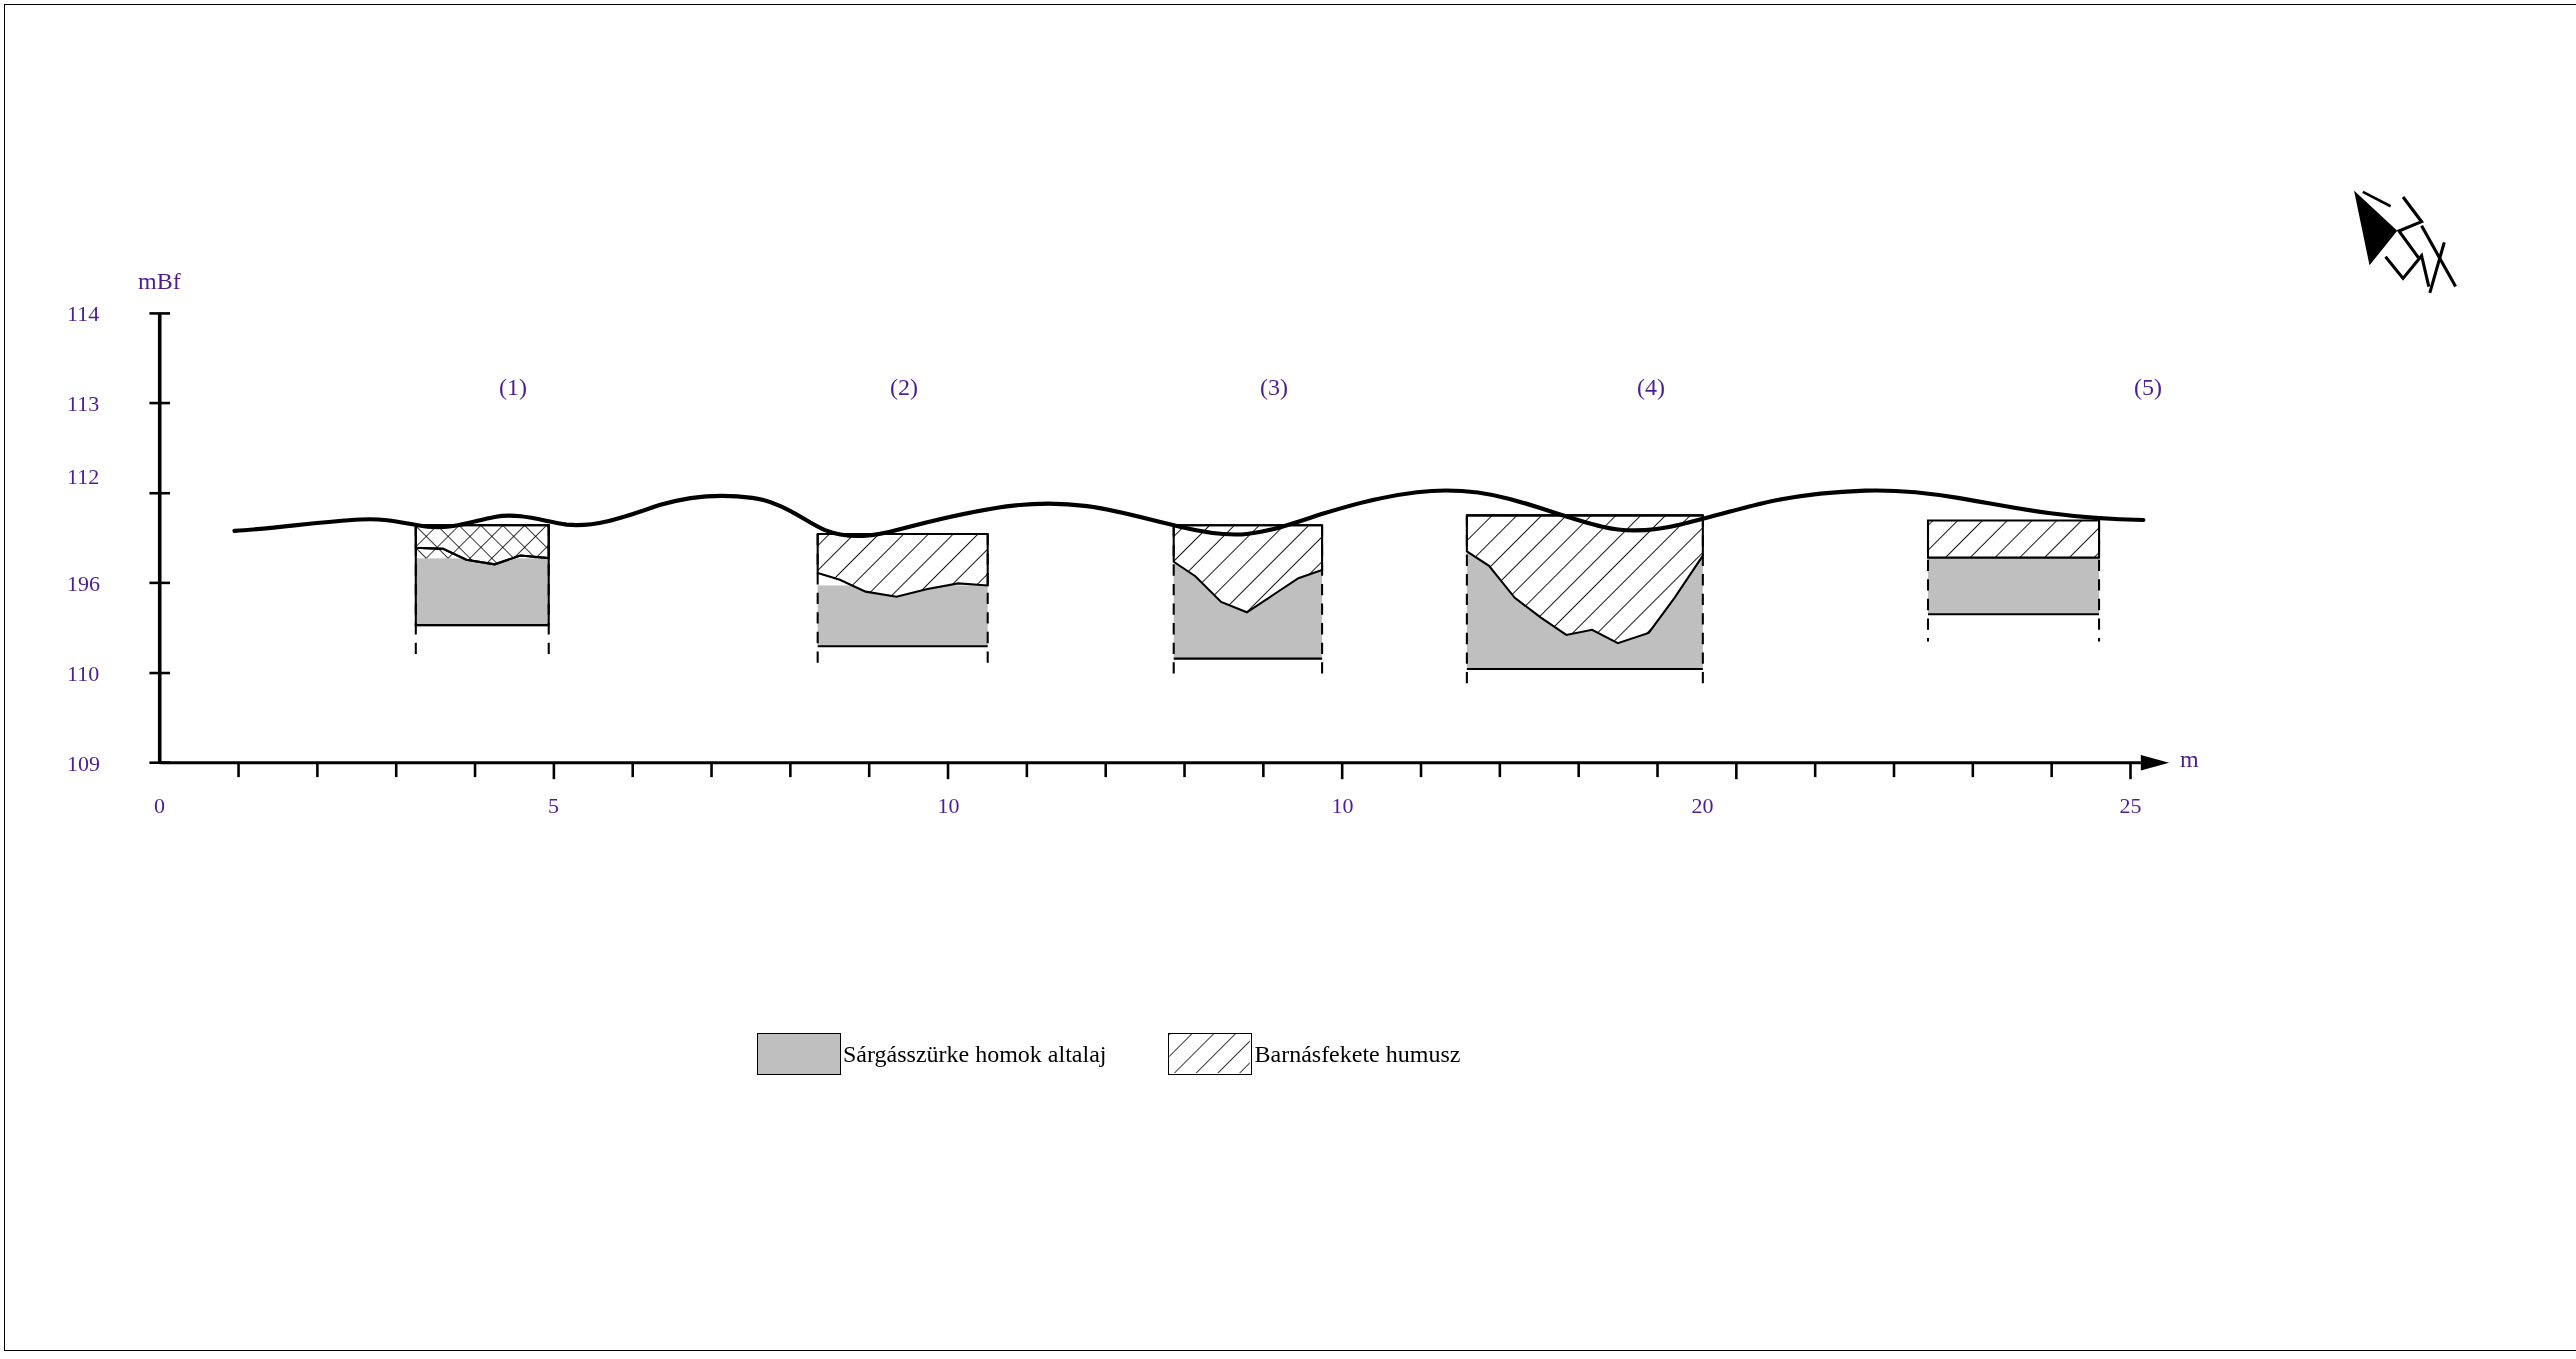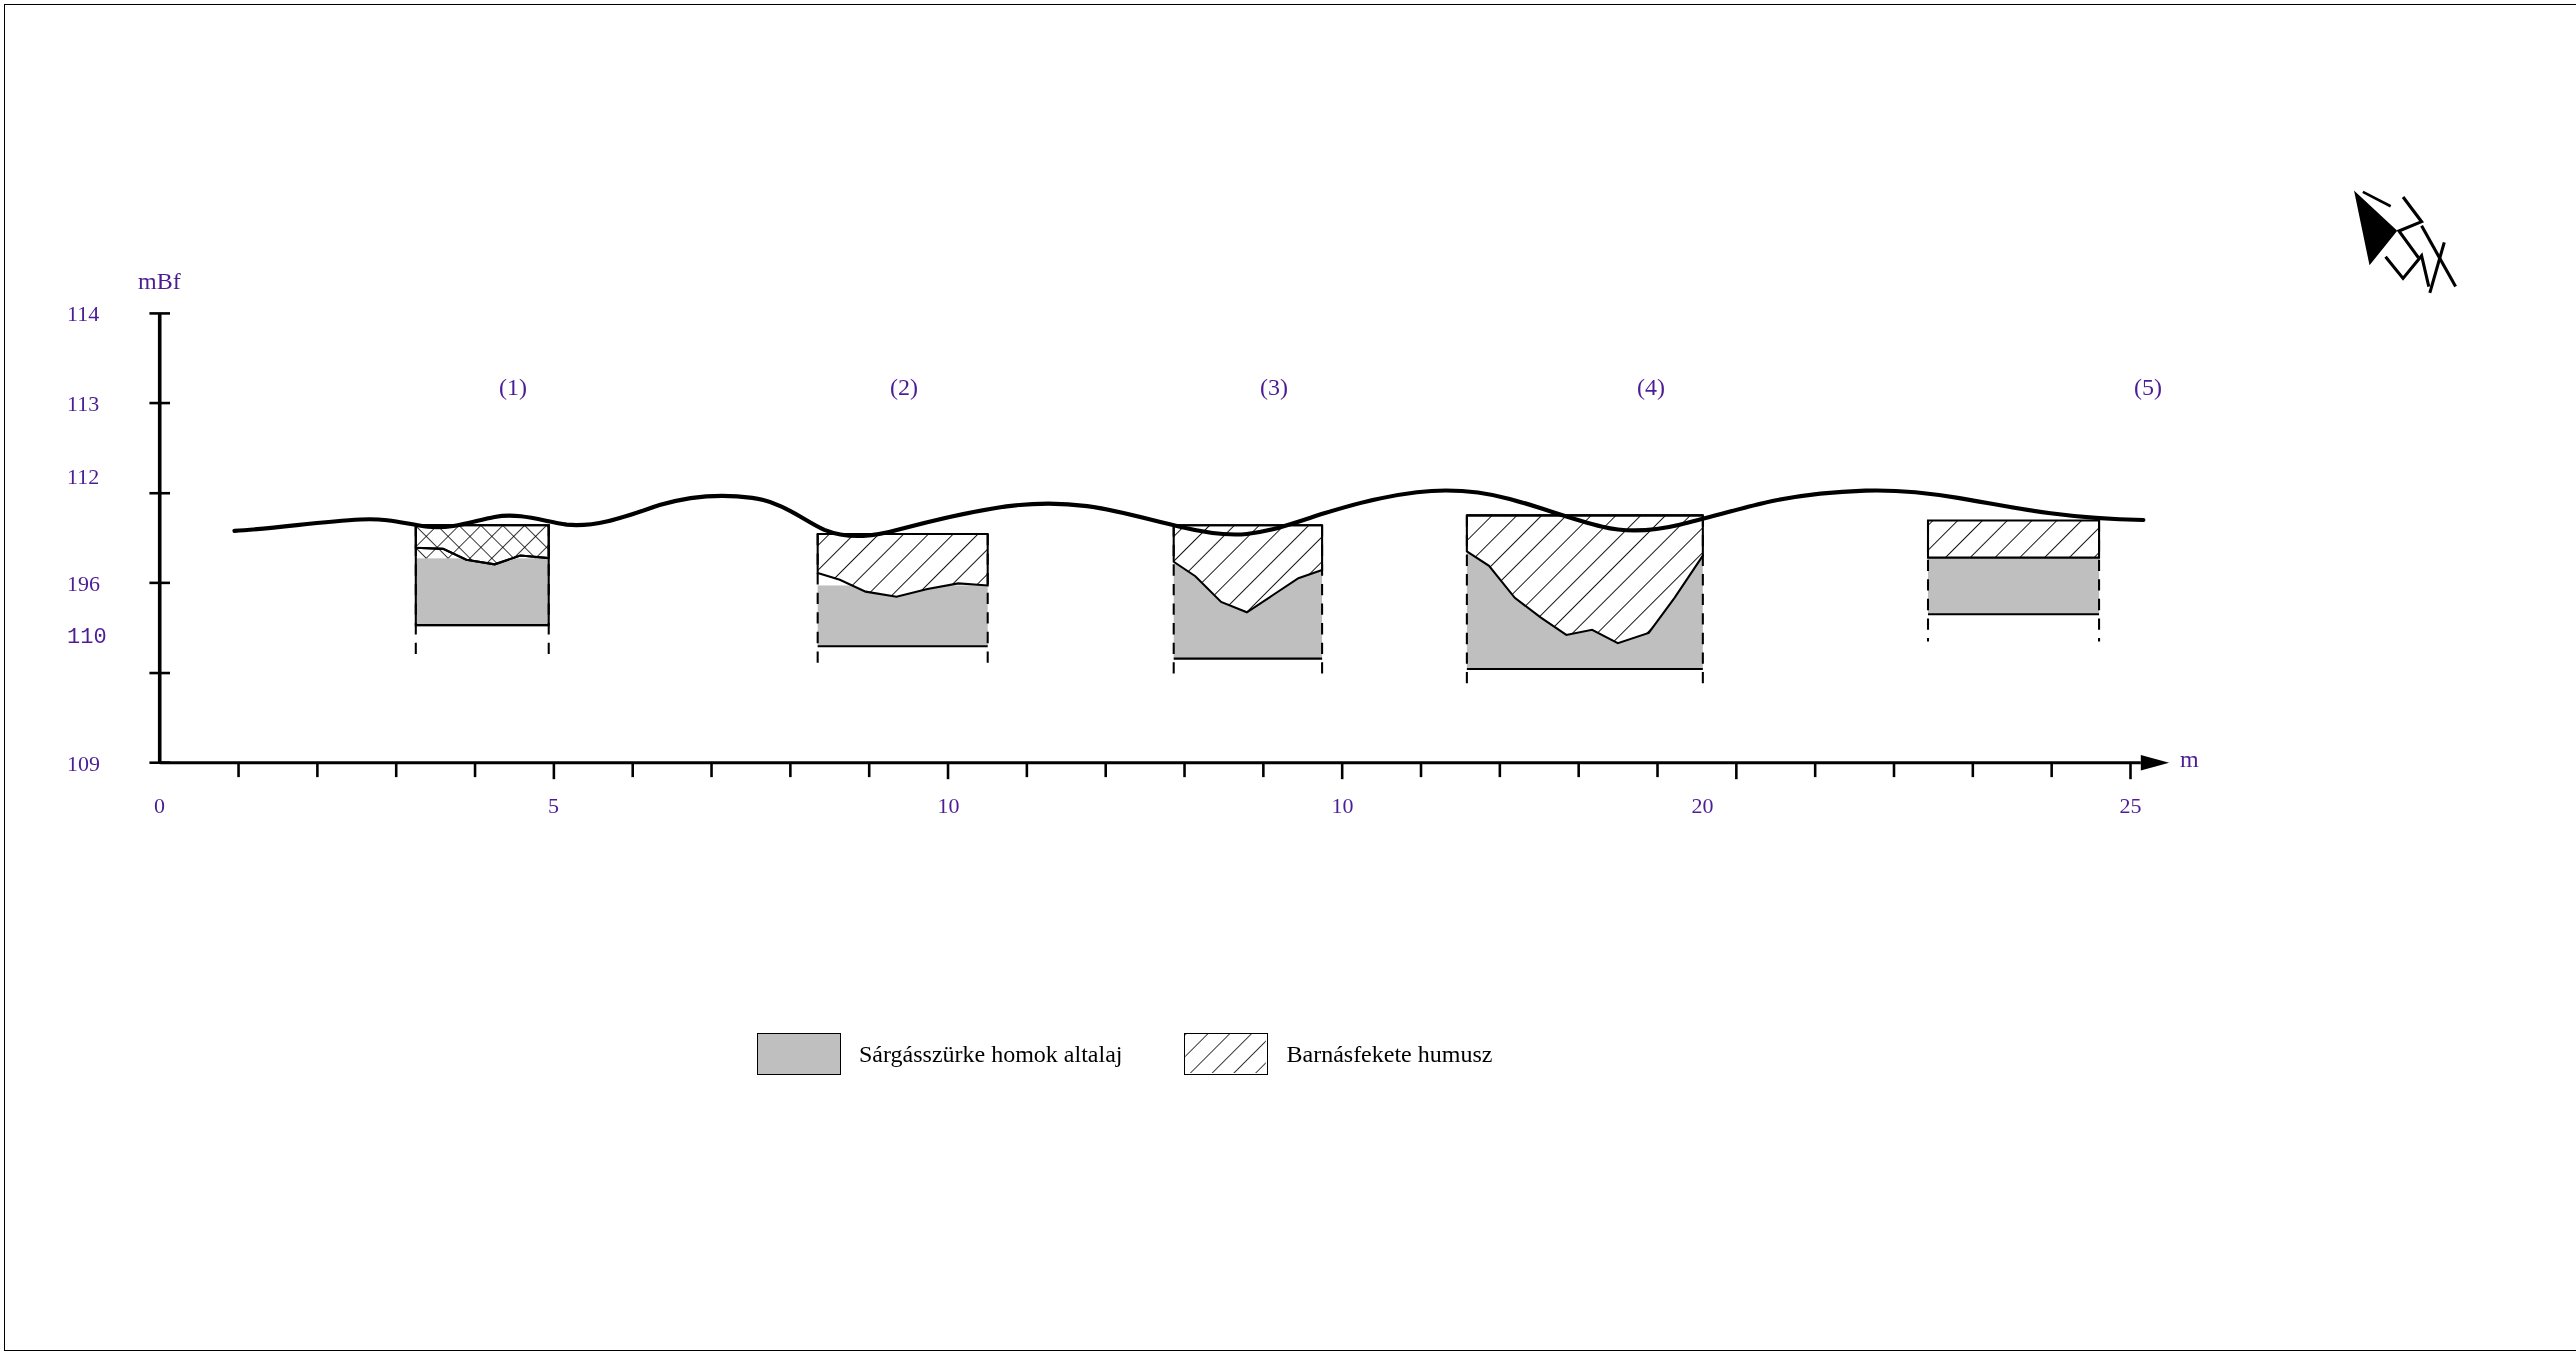--- a/index.html
+++ b/index.html
@@ -66,21 +66,21 @@
     align-items: center;
   }
   .swatch {
     width: 84px;
     height: 42px;
     border: 1.5px solid #000000;
     box-sizing: border-box;
   }
   .legend-text {
     font-size: 24px;
-    margin-left: 18px;
+    margin-left: 2px;
     margin-right: 62px;
     white-space: nowrap;
     color: #000;
   }
 </style>
 </head>
 <body>
 
 <div id="page">
   <div id="frame"></div>
@@ -227,21 +227,21 @@
     </g>
   </svg>
 
   <div class="lbl axtitle" style="left:138px; top:268px;">mBf</div>
   <div class="lbl axtitle" style="left:2180px; top:746px;">m</div>
 
   <div class="lbl ytick" style="left:67px; top:301px; width:67px;">114</div>
   <div class="lbl ytick" style="left:67px; top:391px; width:67px;">113</div>
   <div class="lbl ytick" style="left:67px; top:464px; width:67px;">112</div>
   <div class="lbl ytick" style="left:67px; top:571px; width:67px;">196</div>
-  <div class="lbl ytick" style="left:67px; top:625px; width:67px;font-family:Liberation Mono, monospace;">110</div>
+  <div class="lbl ytick" style="left:67px; top:661px; width:67px;">110</div>
   <div class="lbl ytick" style="left:67px; top:751px; width:67px;">109</div>
 
   <div class="lbl xtick" style="left:139px; top:793px; width:41px;">0</div>
   <div class="lbl xtick" style="left:533px; top:793px; width:41px;">5</div>
   <div class="lbl xtick" style="left:925px; top:793px; width:47px;">10</div>
   <div class="lbl xtick" style="left:1319px; top:793px; width:47px;">10</div>
   <div class="lbl xtick" style="left:1679px; top:793px; width:47px;">20</div>
   <div class="lbl xtick" style="left:2107px; top:793px; width:47px;">25</div>
 
   <div class="lbl pitlabel" style="left:482px; top:374px; width:62px;">(1)</div>

